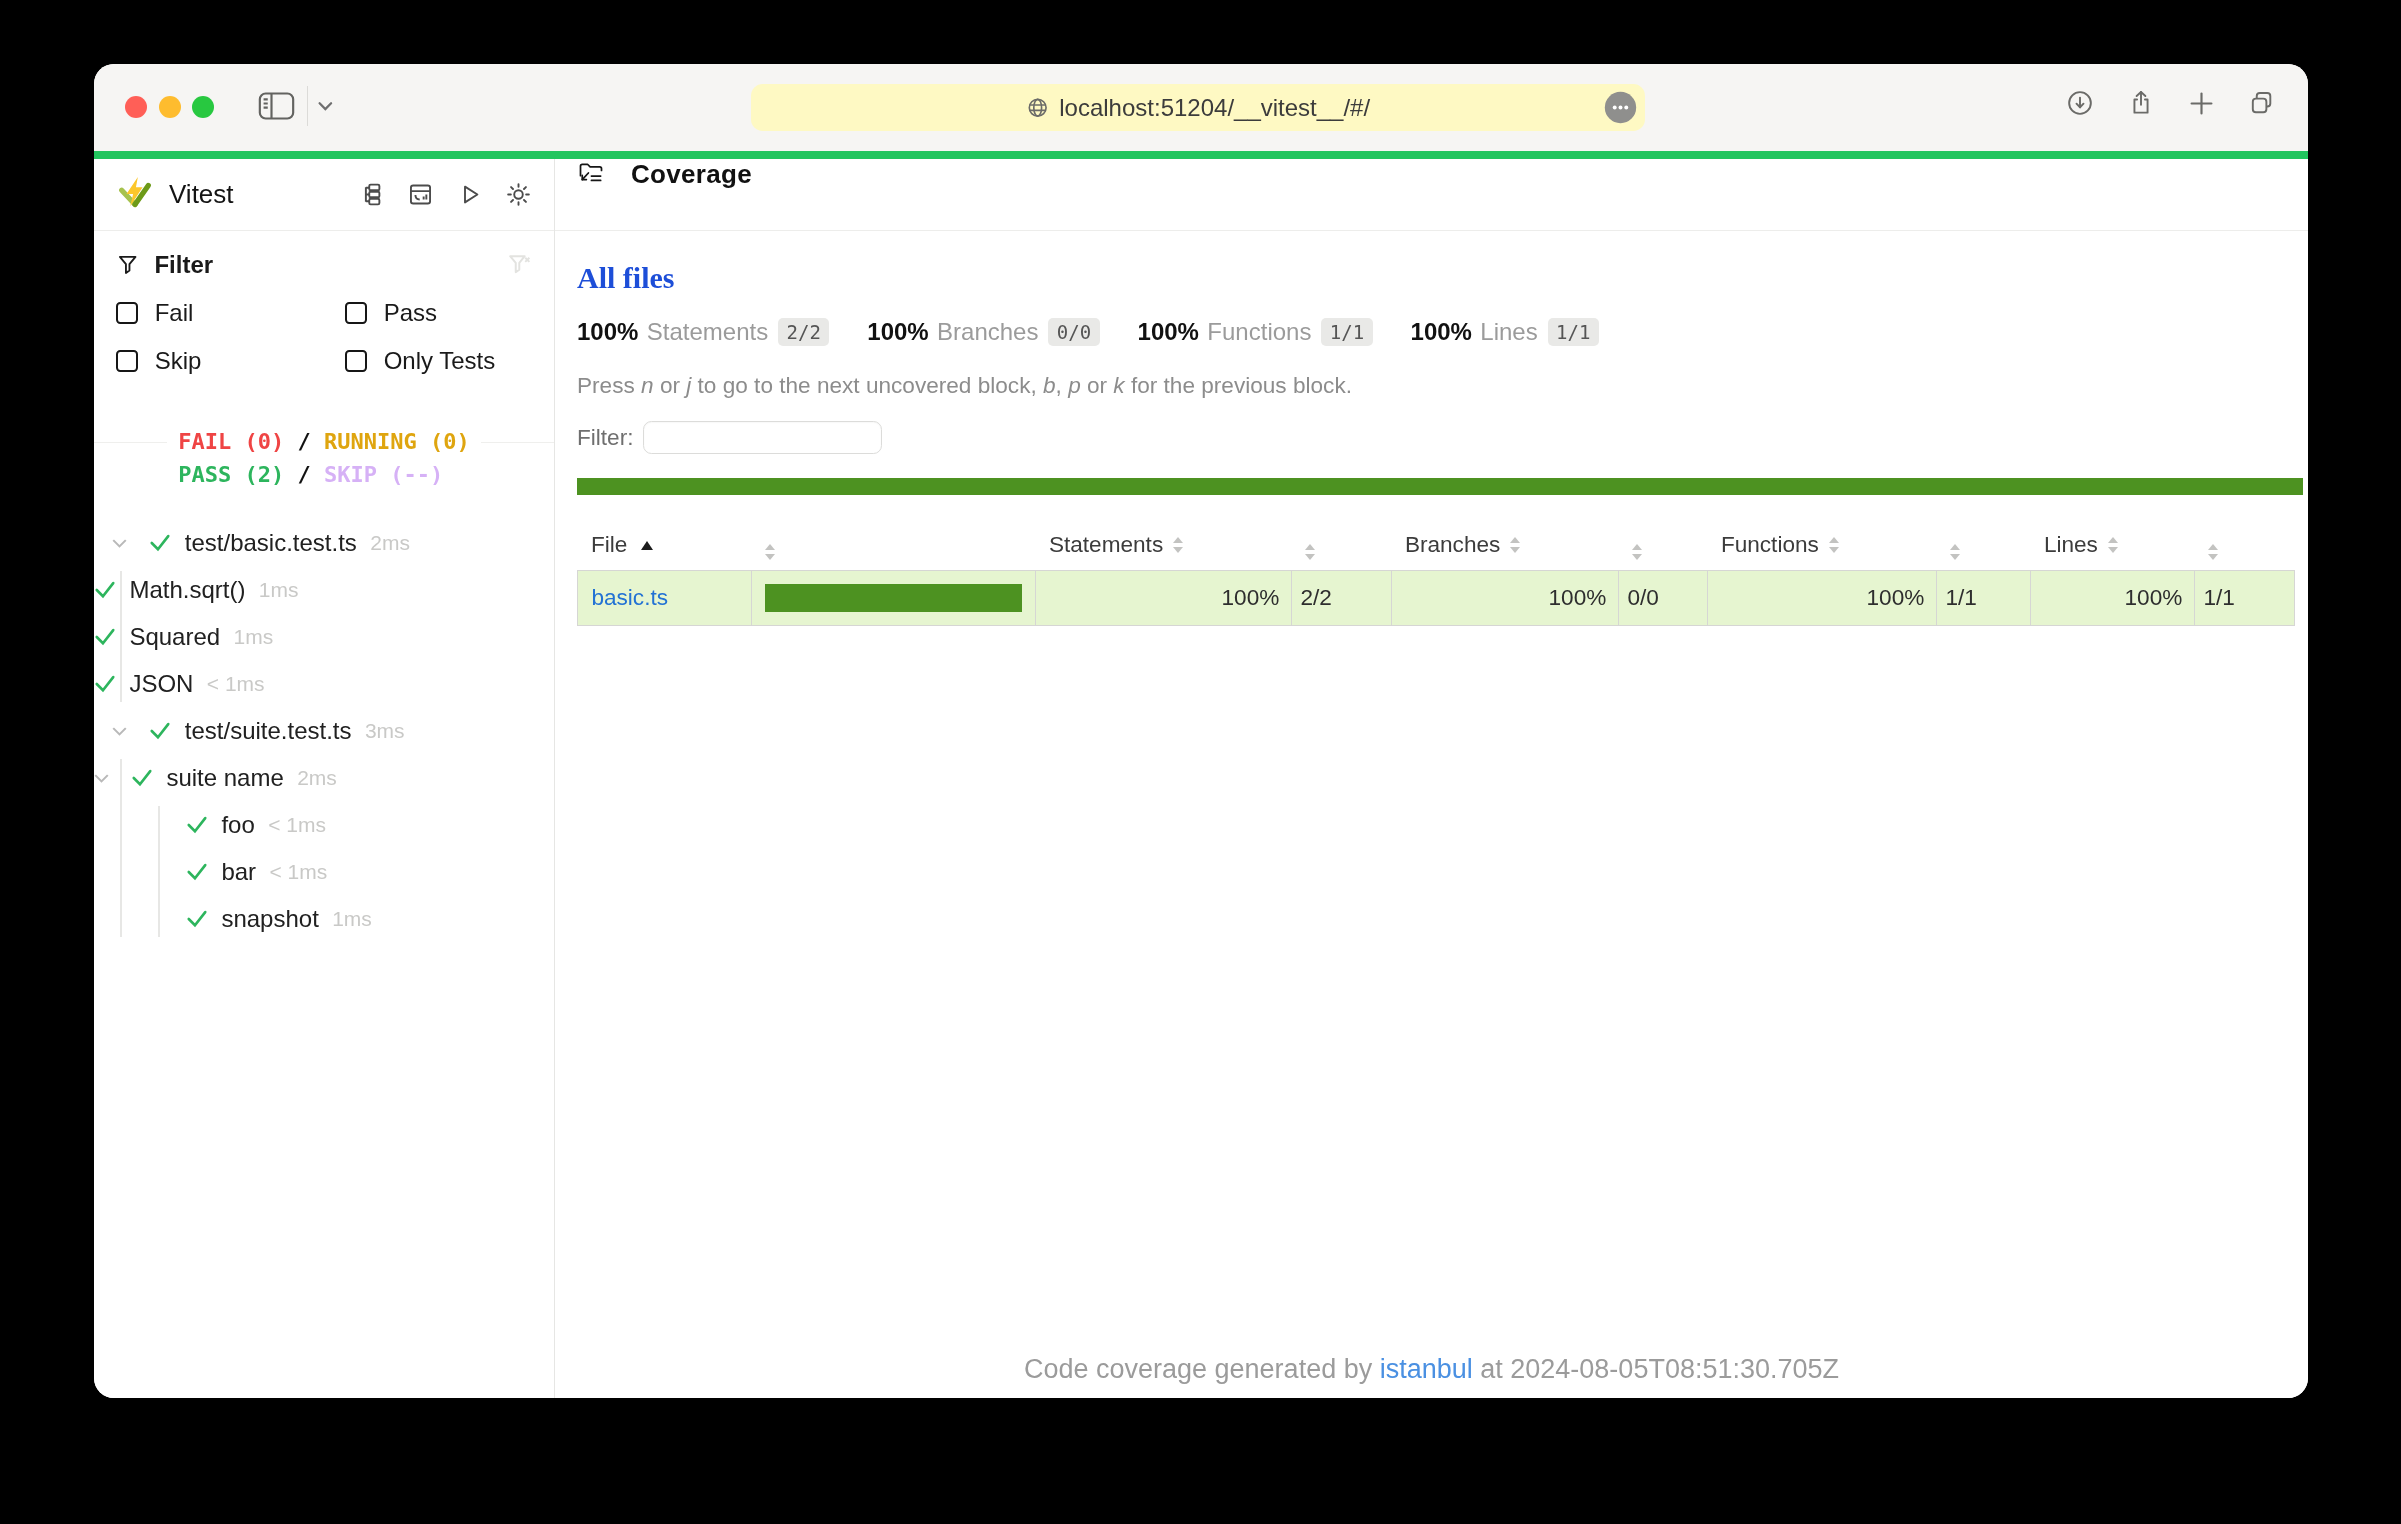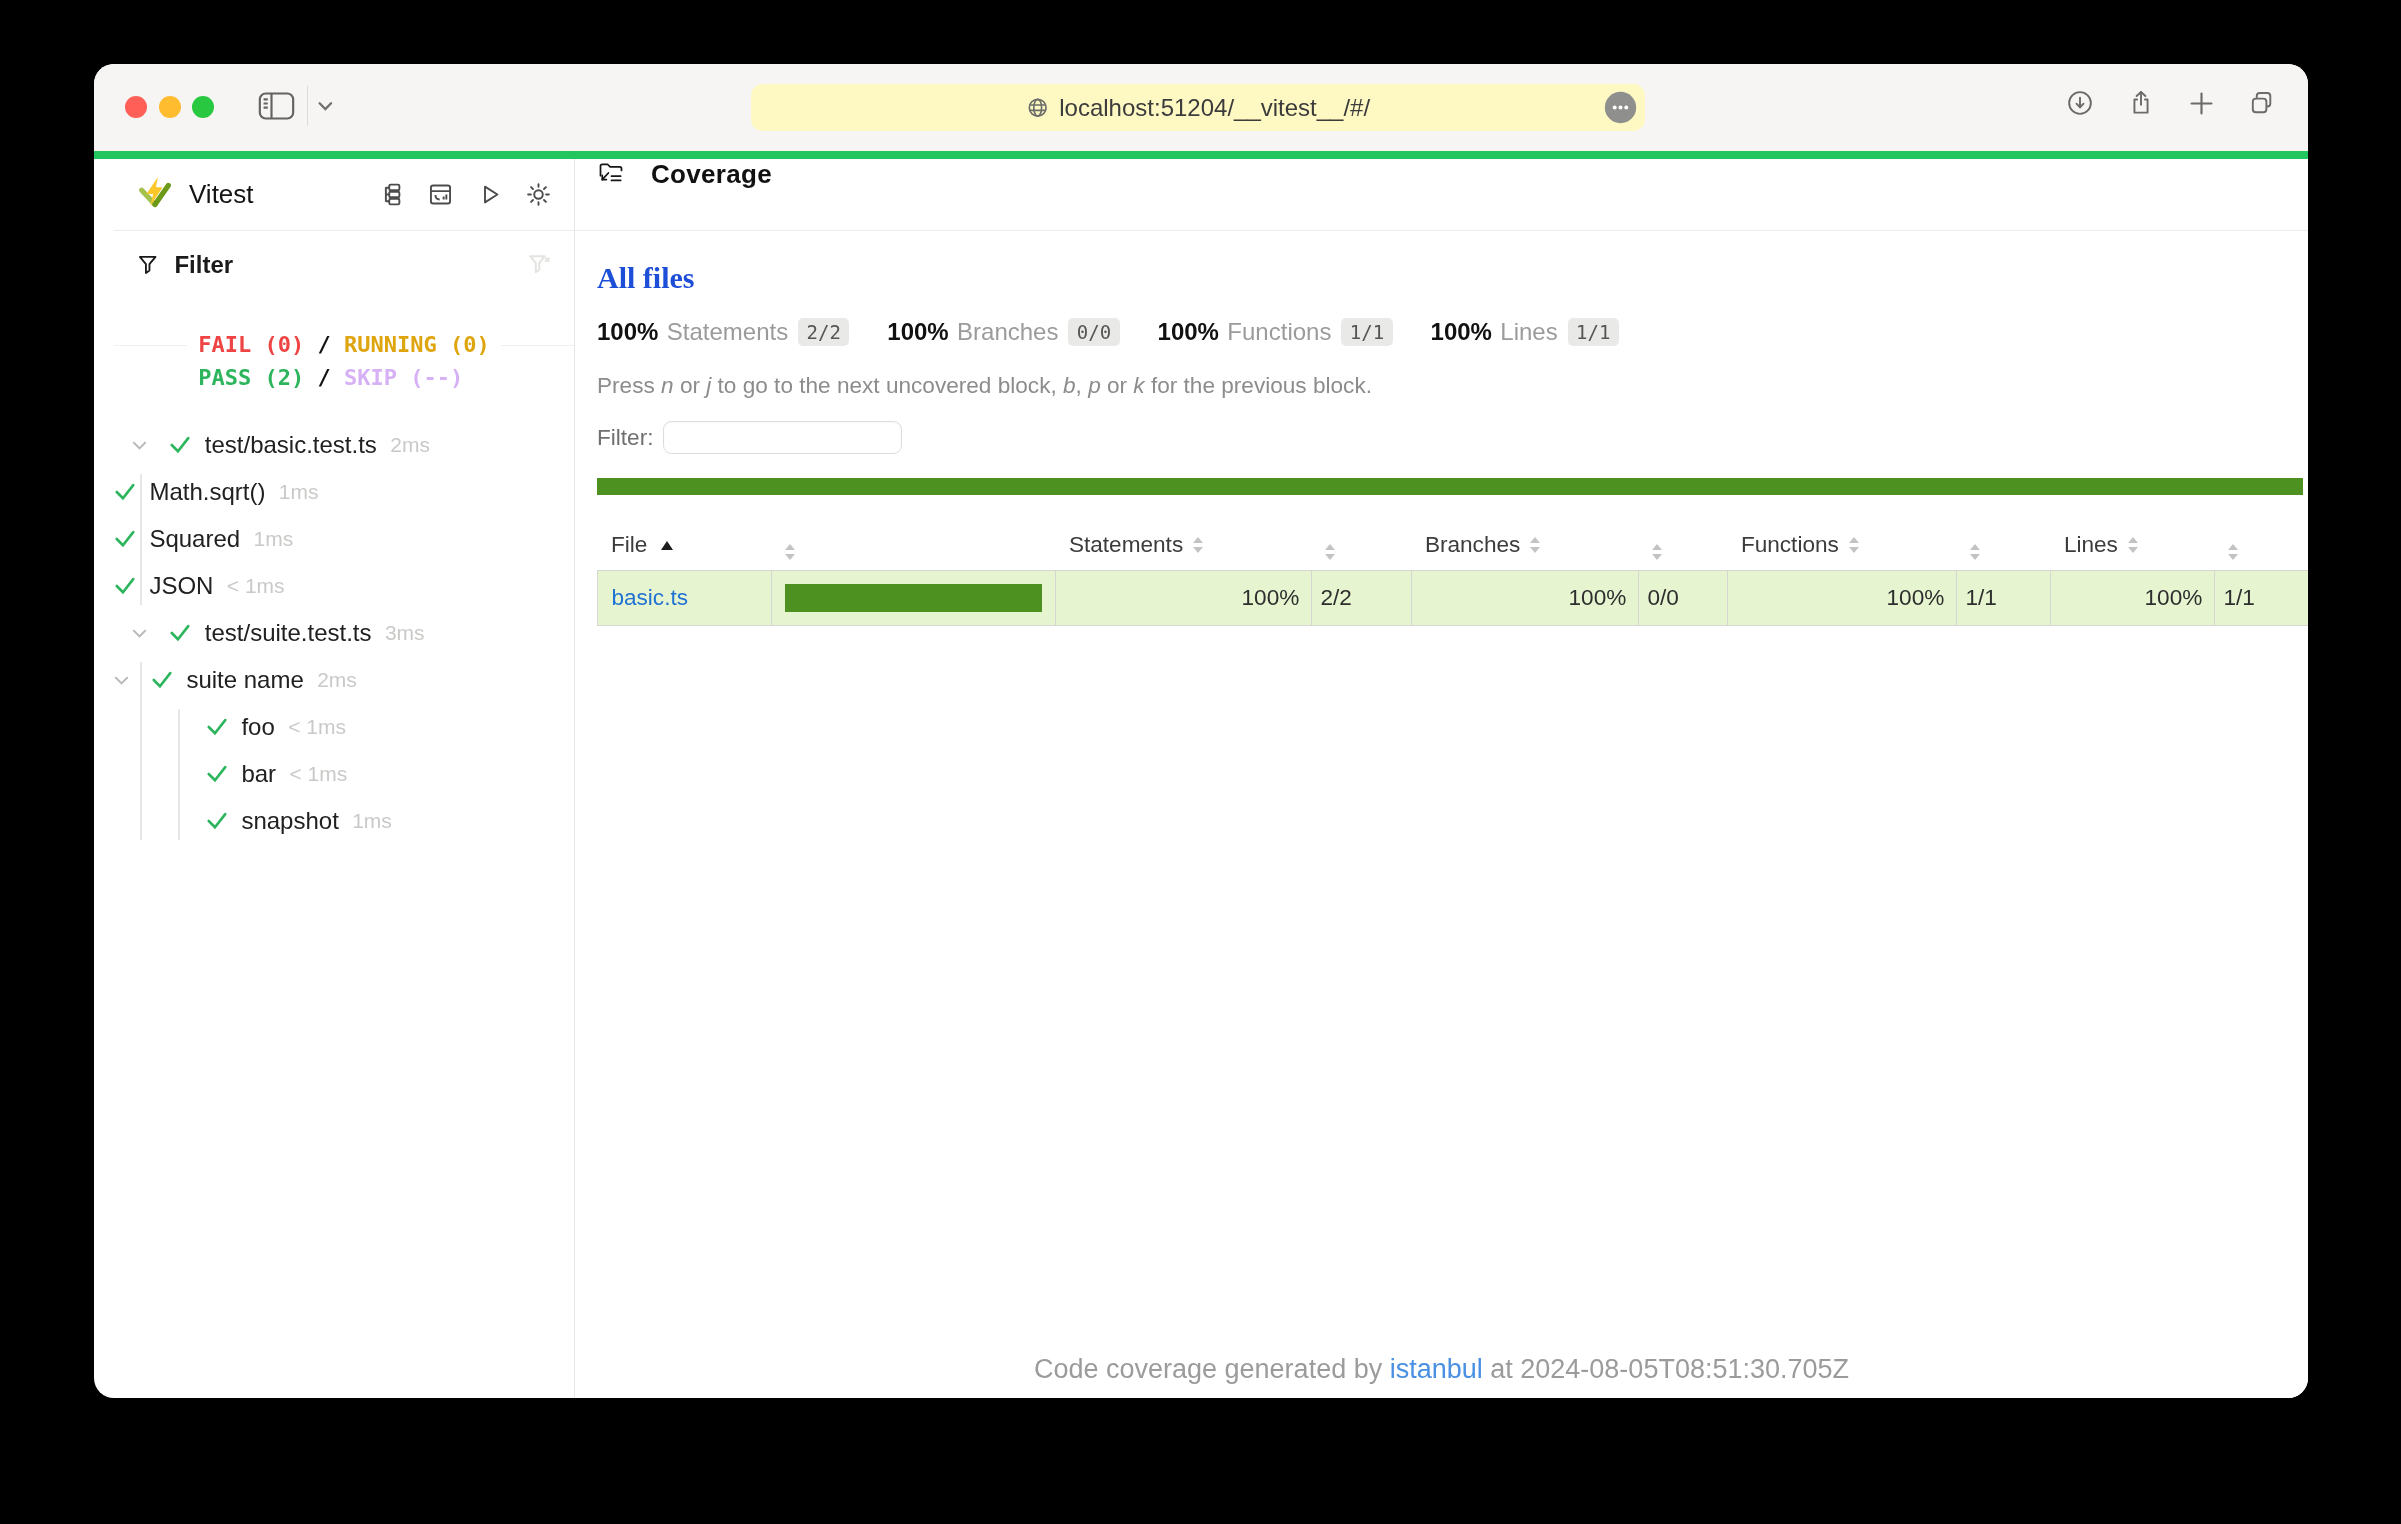--- a/index.html
+++ b/index.html
@@ -23,21 +23,21 @@
   .tb-left{position:absolute;left:164px;top:22px;display:flex;align-items:center;color:#636360;}
   .tb-divider{width:0.8px;height:40px;background:#dcdbd8;margin:0 10px 0 11.7px;}
   .urlbar{position:absolute;left:657px;top:20px;width:894px;height:47px;background:#fef9c3;border-radius:11.7px;
     display:flex;align-items:center;justify-content:center;color:#3c3c3c;}
   .urlbar .globe{color:#6b6b68;margin-right:10px;display:flex;}
   .url-text{font-size:24px;}
   .ellipsis-btn{position:absolute;right:8.4px;top:6.7px;width:33px;height:33px;}
   .tb-right{position:absolute;right:32px;top:25px;display:flex;gap:33px;align-items:center;color:#6b6b68;}
   .green-line{height:7.5px;background:var(--accent);flex:0 0 auto;}
   
-  .app-body{flex:1;display:flex;min-height:0;margin-left:20px;}
+  .app-body{flex:1;display:flex;min-height:0;}
   .sidebar{width:461px;flex:0 0 auto;border-right:0.8px solid #e6e6e4;background:#fff;display:flex;flex-direction:column;}
   .side-header{height:72px;border-bottom:0.8px solid #ededeb;display:flex;align-items:center;padding:0 22px;flex:0 0 auto;}
   .app-name{font-size:26px;font-weight:500;color:#141414;margin-left:15px;}
   .side-header .spacer{flex:1;}
   .side-icons{display:flex;gap:22px;color:#4c4c4c;align-items:center;}
   .search-row{height:67px;border-bottom:0.8px solid #ededeb;display:flex;align-items:center;padding:0 22px;gap:15px;flex:0 0 auto;}
   .search-row input{flex:1;border:none;outline:none;font-size:24px;color:#333;background:transparent;font-family:"Liberation Sans",sans-serif;}
   .search-row input::placeholder{color:#c9c9c7;}
   .faded-icon{color:#e3e3e0;}
   .filter-panel{padding:8.4px 22px 0 22px;flex:0 0 auto;}
@@ -240,20 +240,38 @@
             </svg>
           </span>
           <span class="filter-title">Filter</span>
           <span class="spacer"></span>
           <span class="faded-icon">
             <svg width="25" height="25" viewBox="0 0 24 24" fill="none" stroke="currentColor" stroke-width="1.9" stroke-linejoin="round">
               <path d="M3 4h14l-5.2 6.5V17l-3.4 2.3v-8.8L3 4z"></path>
                 <path d="M17.5 5.5l4 4M21.5 5.5l-4 4"></path>
             </svg>
           </span>
+        </div>
+        <div class="chk-grid">
+          <label class="chk">
+            <span class="box"></span>
+            <span>Fail</span>
+          </label>
+          <label class="chk">
+            <span class="box"></span>
+            <span>Pass</span>
+          </label>
+          <label class="chk">
+            <span class="box"></span>
+            <span>Skip</span>
+          </label>
+          <label class="chk">
+            <span class="box"></span>
+            <span>Only Tests</span>
+          </label>
         </div>
       </div>
 
       <div class="status">
         <div class="status-inner">
           <div class="status-line1">
             <span class="c-fail">FAIL (0)</span>
             <span class="c-sep"> </span><span class="c-sep">/</span><span class="c-sep"> </span>
             <span class="c-running">RUNNING (0)</span>
           </div>

